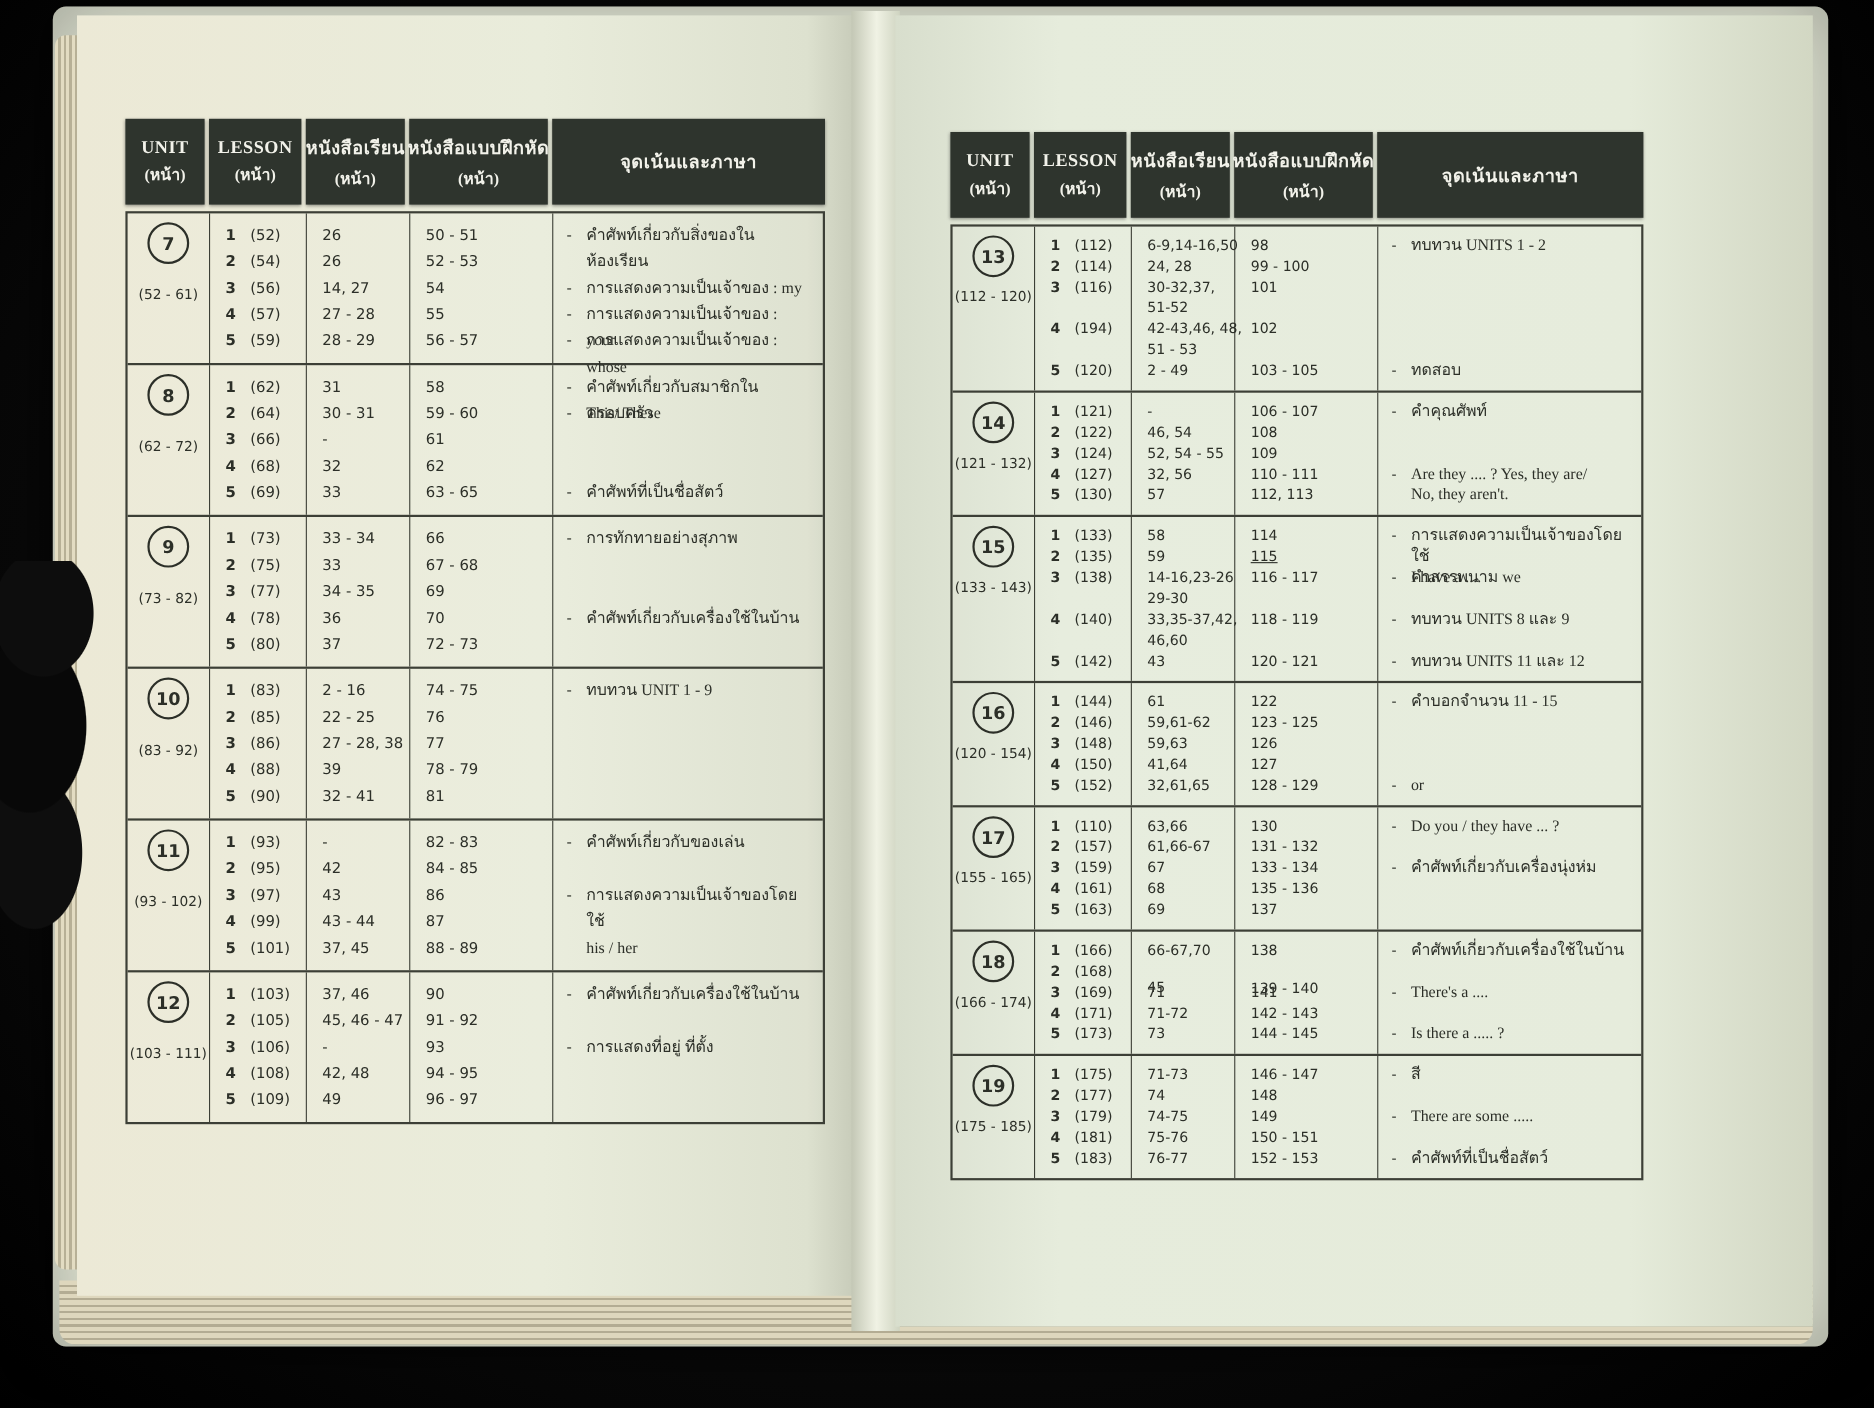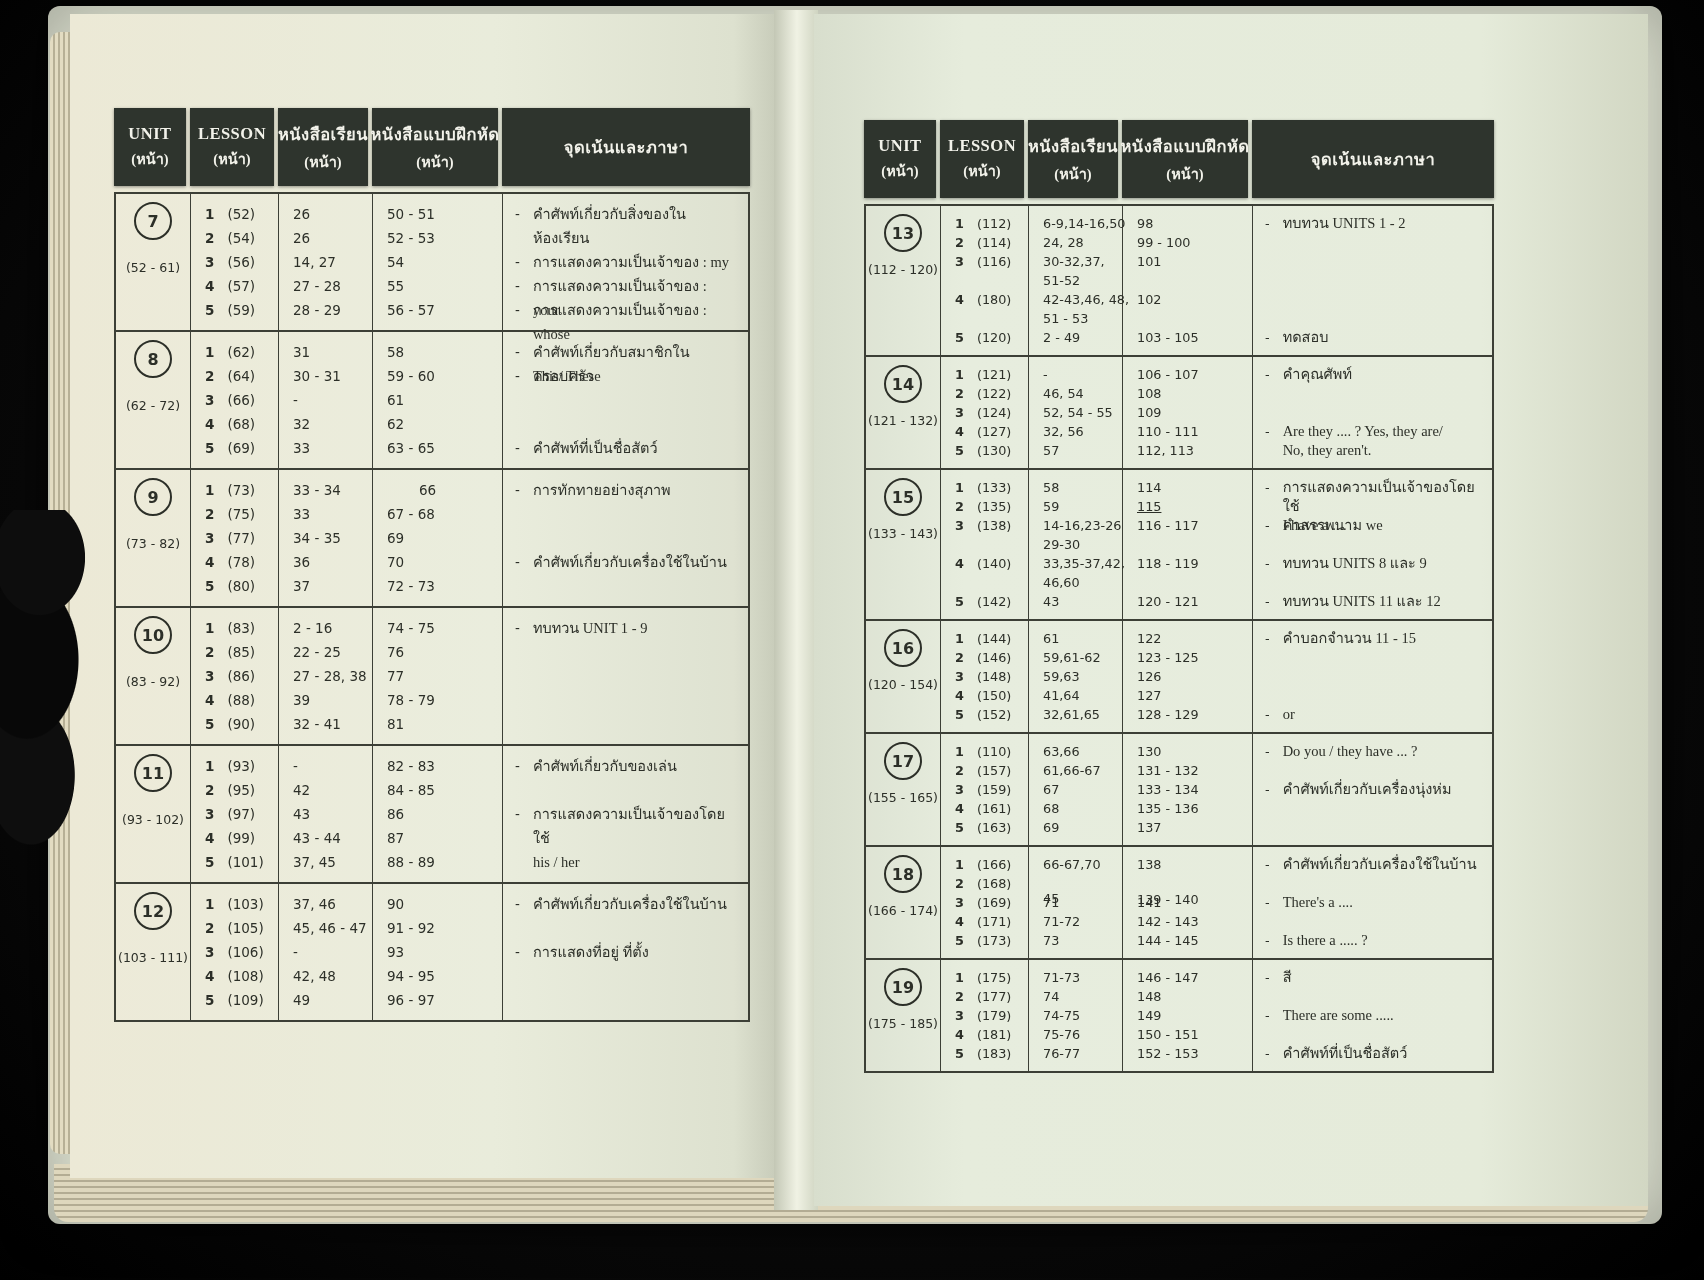--- a/index.html
+++ b/index.html
@@ -323,21 +323,21 @@
                   <div class="val" style="top: 72px;">
                     <div>36</div>
                   </div>
                   <div class="val" style="top: 96px;">
                     <div>37</div>
                   </div>
                 </div>
               </div>
               <div class="col colw">
                 <div class="inner" style="height: 120px;">
-                  <div class="val" style="top: 0px; margin-left: 32px;">
+                  <div class="val" style="top: 0px;">
                     <div>66</div>
                   </div>
                   <div class="val" style="top: 24px;">
                     <div>67 - 68</div>
                   </div>
                   <div class="val" style="top: 48px;">
                     <div>69</div>
                   </div>
                   <div class="val" style="top: 72px;">
                     <div>70</div>
@@ -661,21 +661,21 @@
                   <div class="lno" style="top: 19px;">
                     <span class="lnum">2</span>
                     <span>(114)</span>
                   </div>
                   <div class="lno" style="top: 38px;">
                     <span class="lnum">3</span>
                     <span>(116)</span>
                   </div>
                   <div class="lno" style="top: 76px;">
                     <span class="lnum">4</span>
-                    <span>(180)</span>
+                    <span>(194)</span>
                   </div>
                   <div class="lno" style="top: 114px;">
                     <span class="lnum">5</span>
                     <span>(120)</span>
                   </div>
                 </div>
               </div>
               <div class="col colt">
                 <div class="inner" style="height: 133px;">
                   <div class="val" style="top: 0px;">

